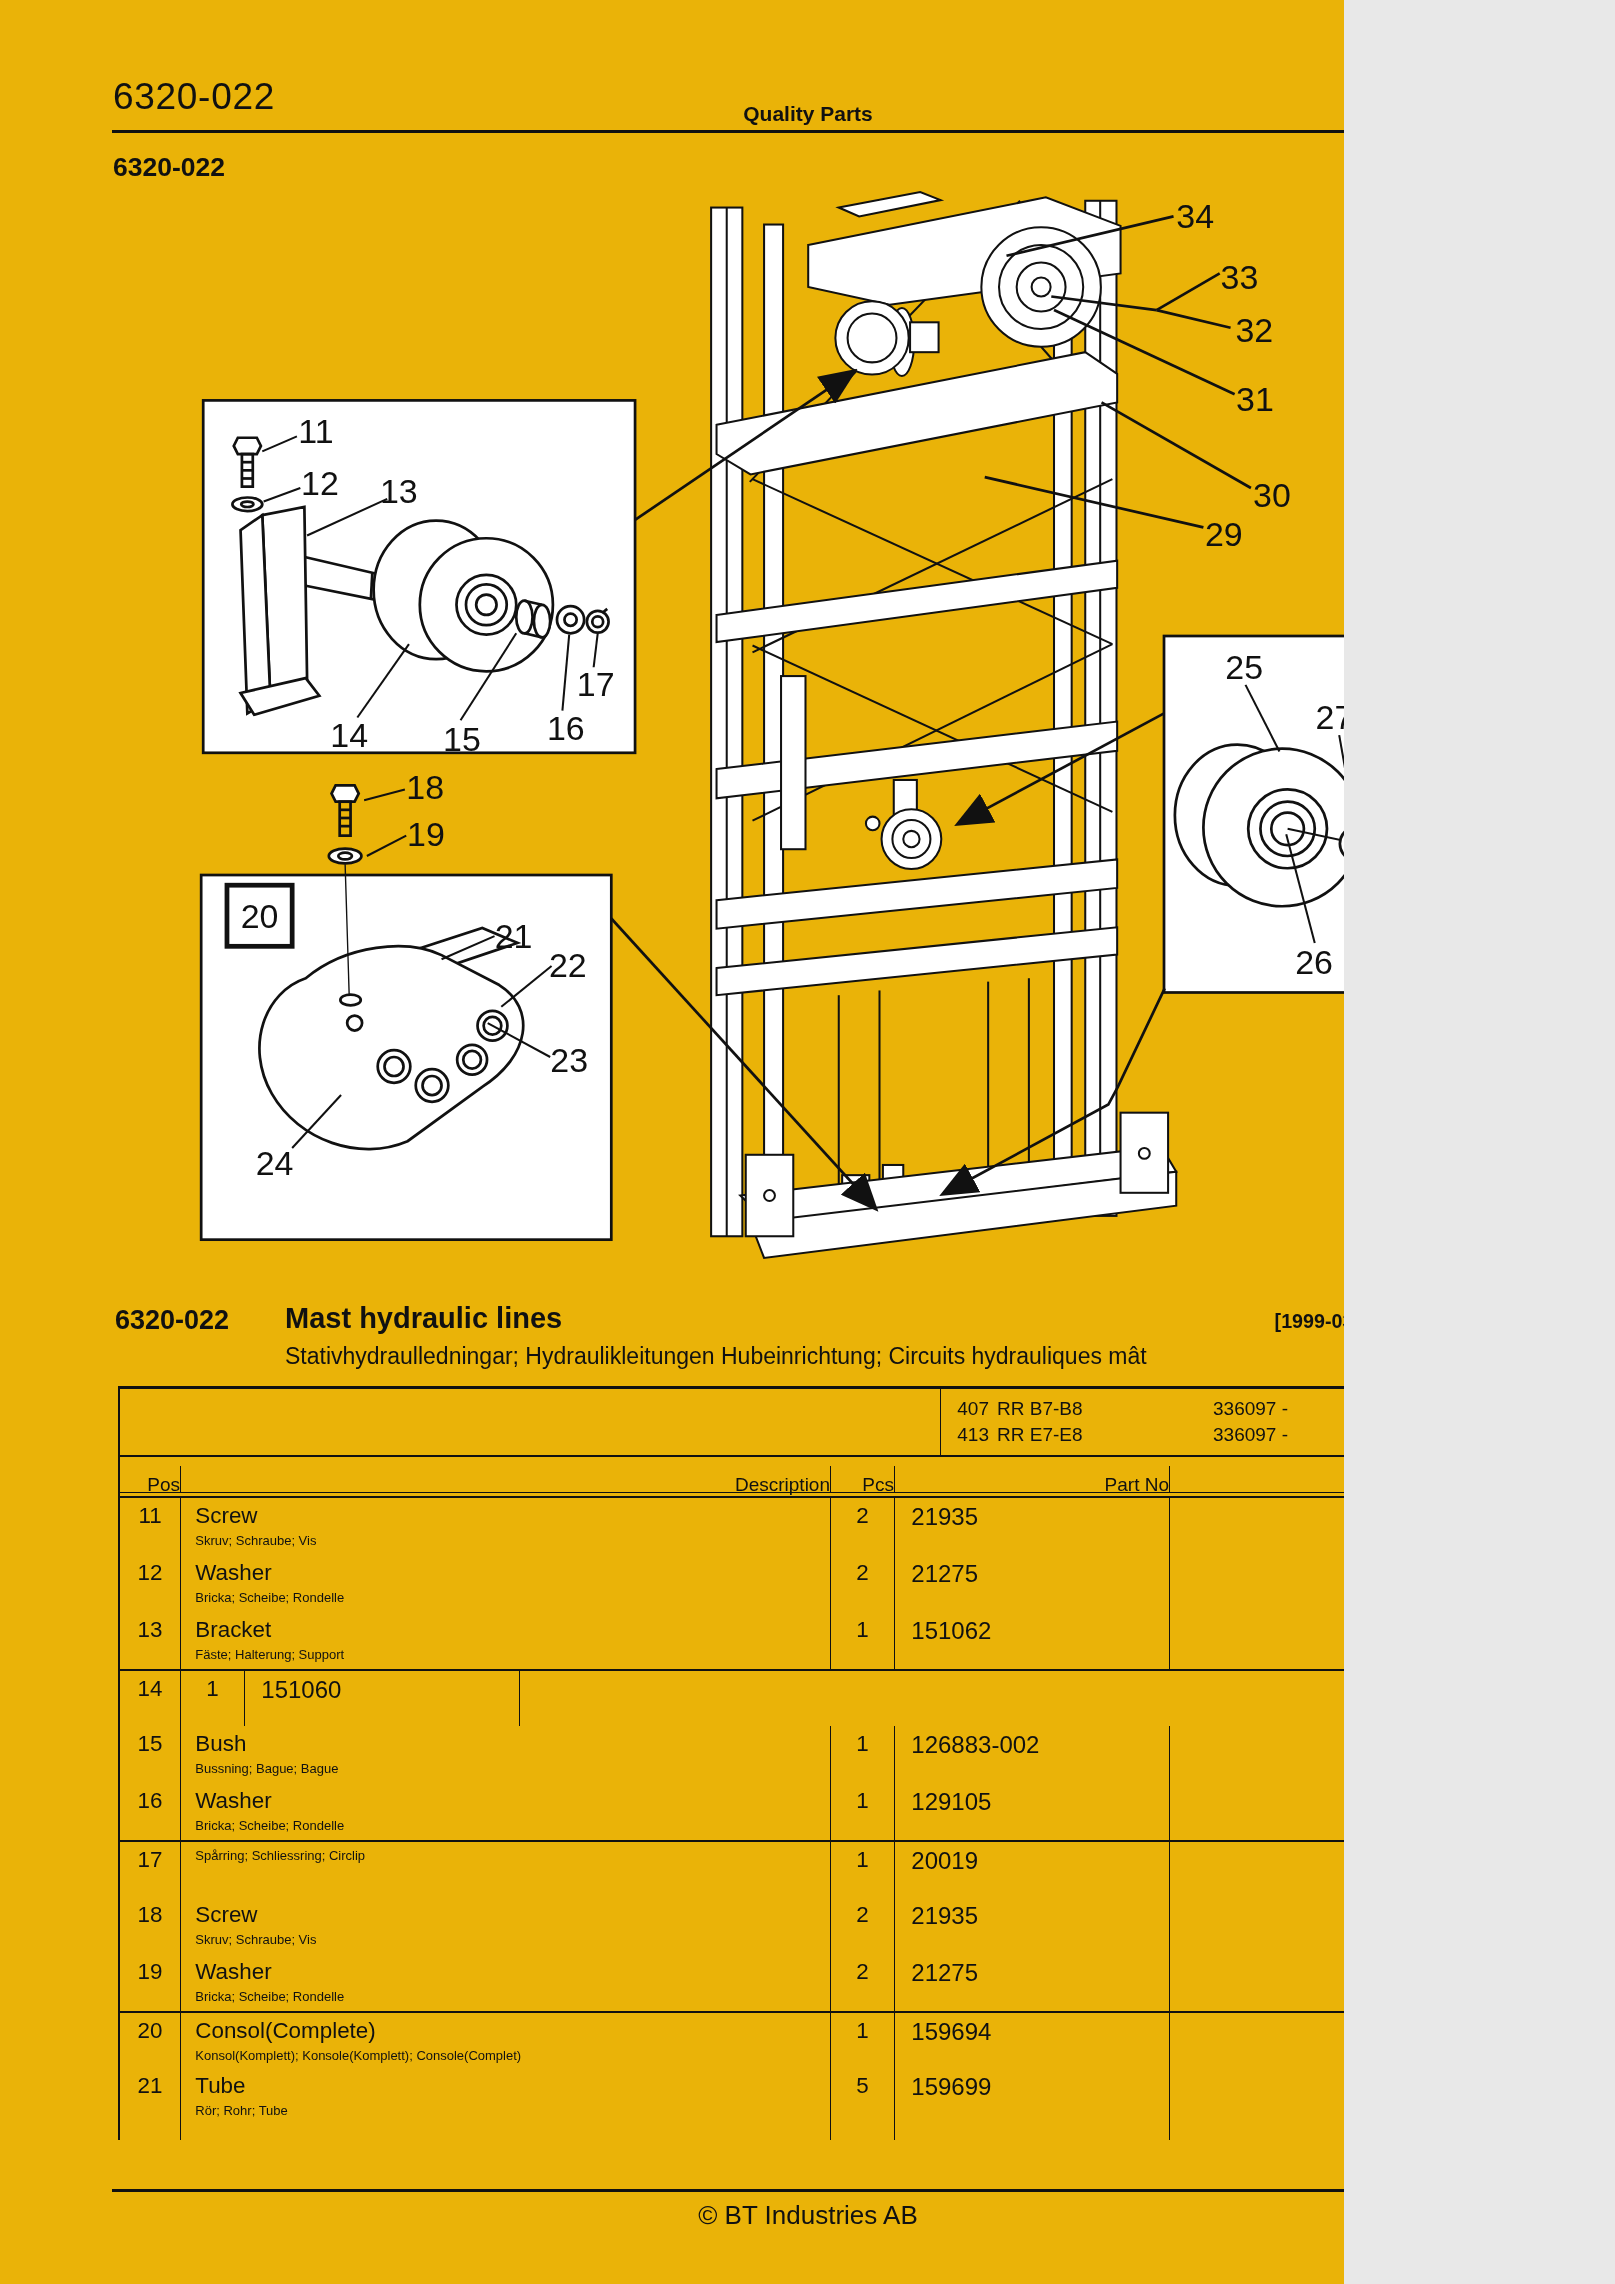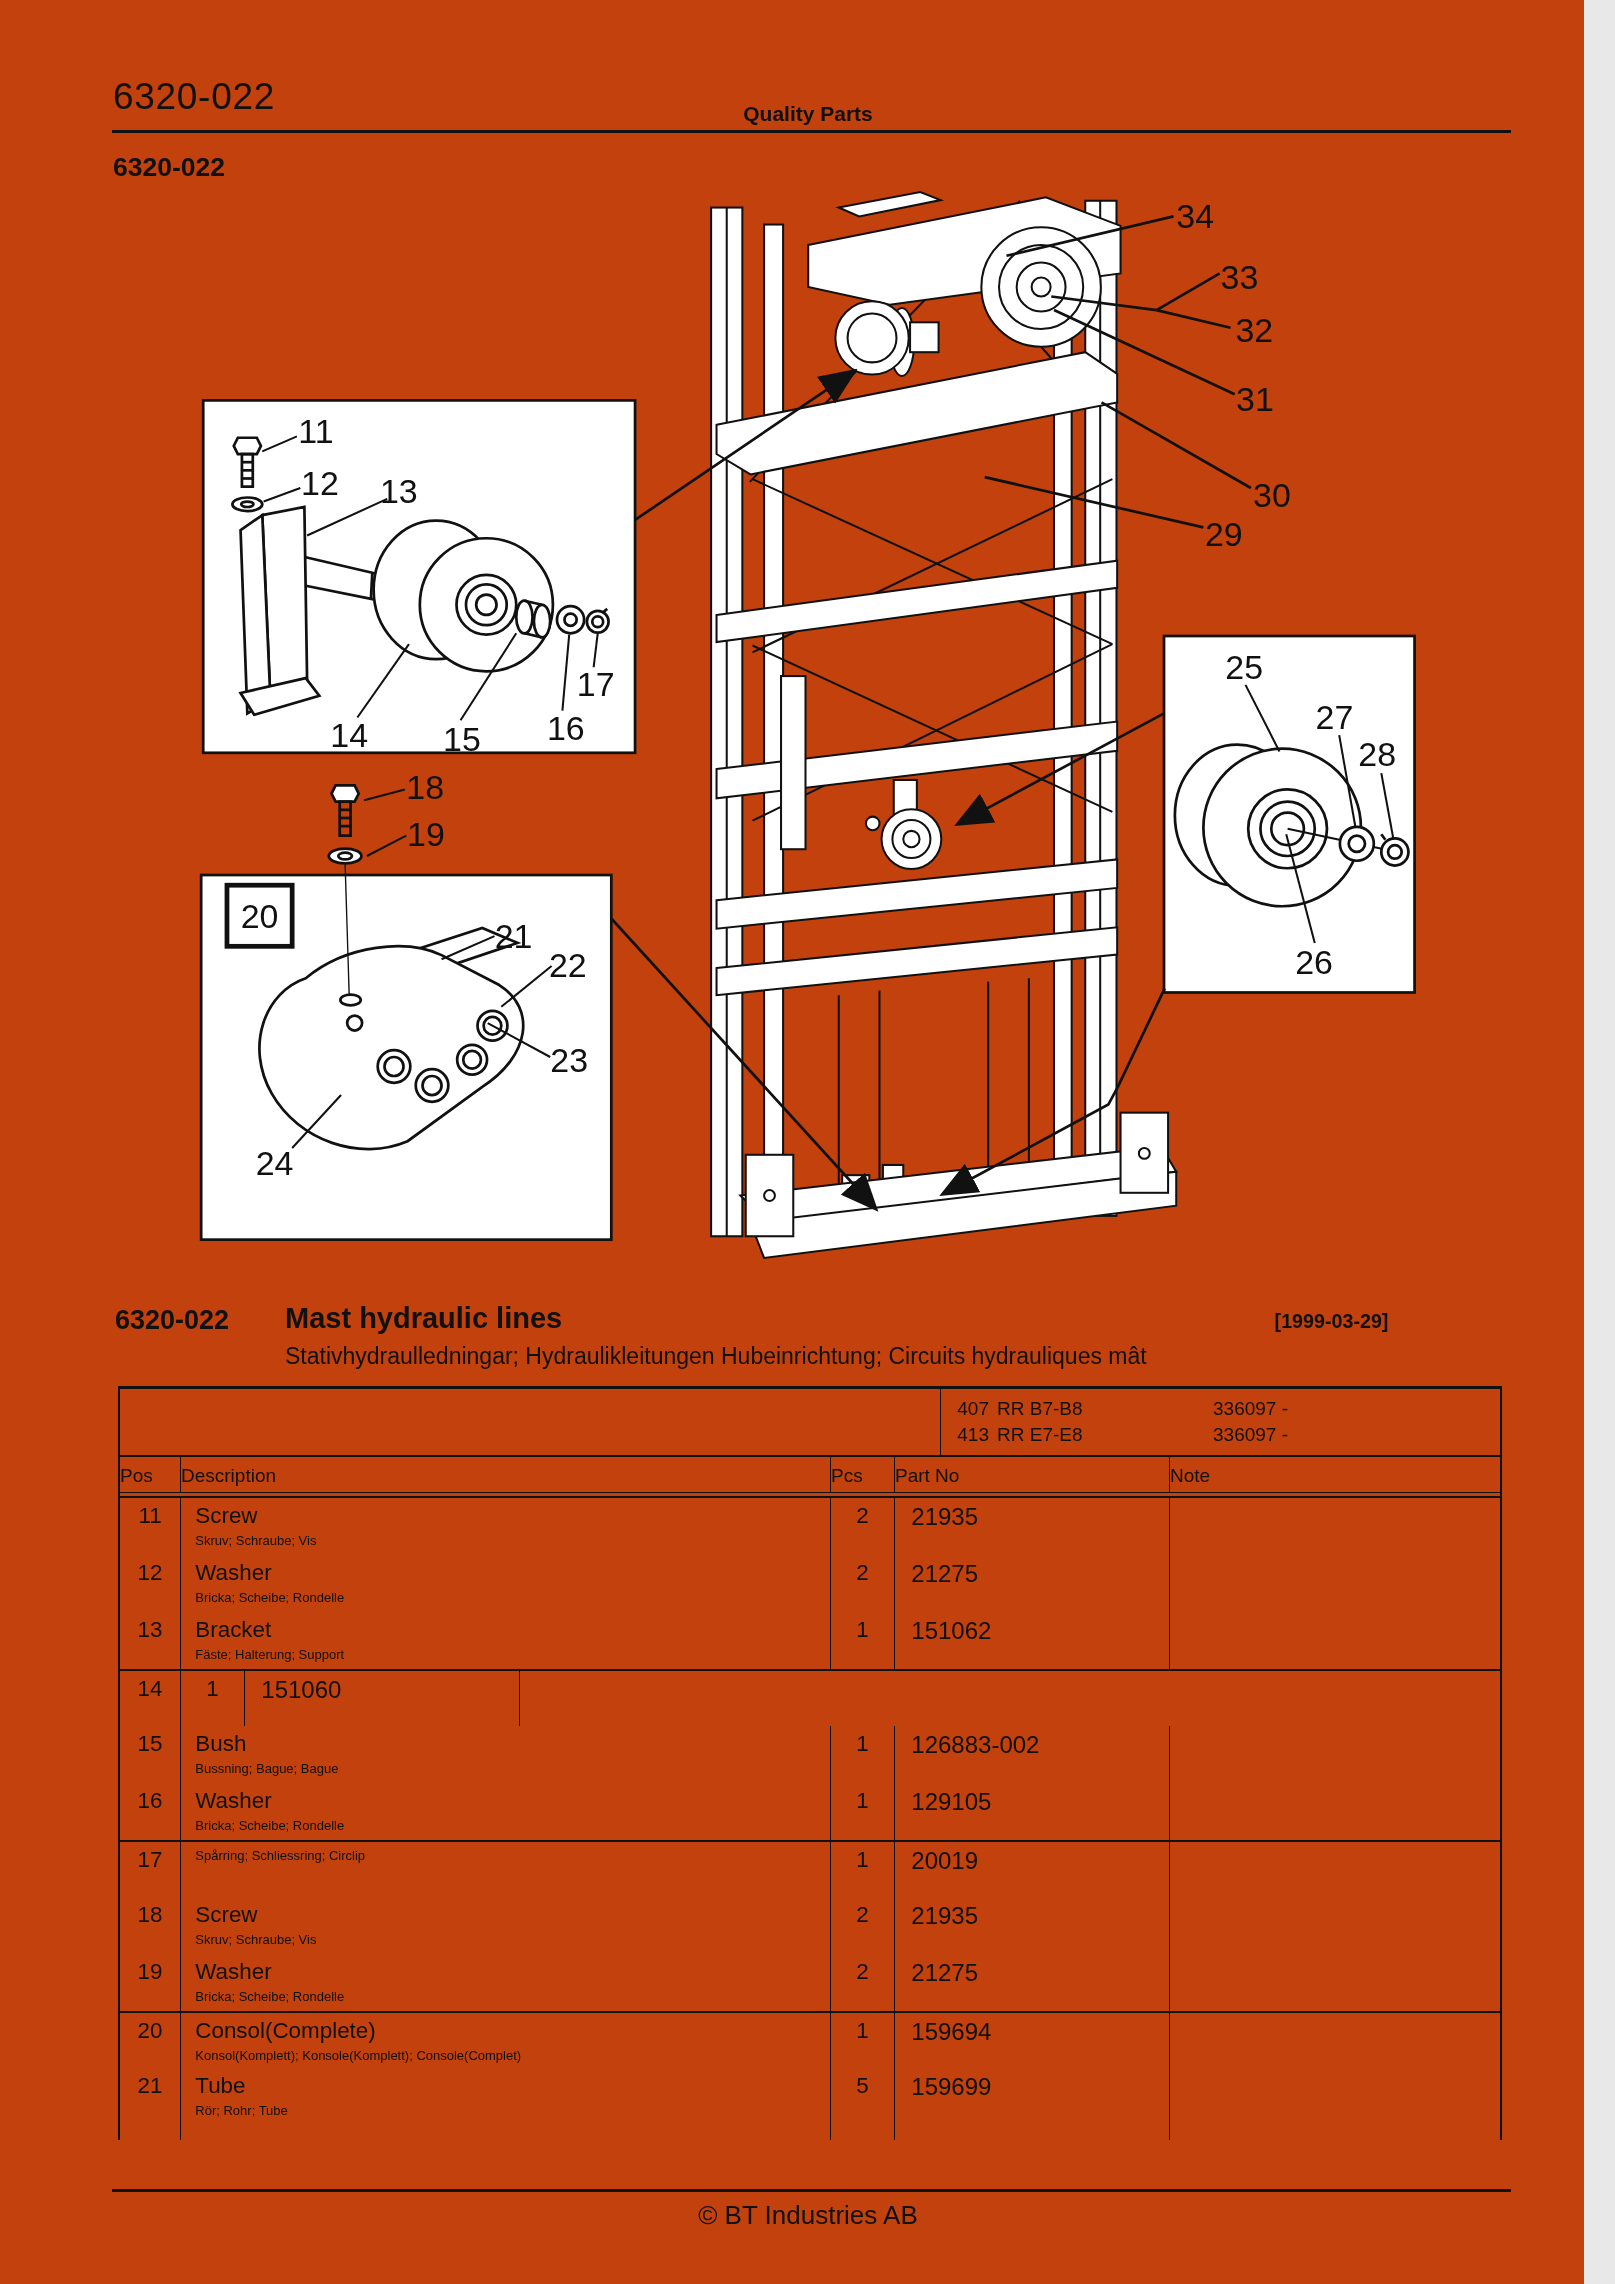--- a/index.html
+++ b/index.html
@@ -1,16 +1,16 @@
 <!DOCTYPE html>
 <html style="font-size:11px"><head>
 <meta charset="utf-8">
 <style>
   html,body{margin:0;padding:0;background:#e8e8e8;}
-  .page{position:relative;width:1584px;height:2284px;background:#c2410c;
+  .page{position:relative;width:1344px;height:2284px;background:#eab308;
         font-family:"Liberation Sans","DejaVu Sans",sans-serif;color:#111;overflow:hidden;}
   
   .doc-num{position:absolute;left:113px;top:76px;font-size:37px;font-weight:400;letter-spacing:0.7px;}
   .quality{position:absolute;left:0;top:102px;width:1616px;text-align:center;font-size:21px;font-weight:700;}
   .rule-top{position:absolute;left:112px;top:130px;width:1399px;height:3.4px;background:#111;}
   .doc-num2{position:absolute;left:113px;top:152px;font-size:26.5px;font-weight:700;}
   
   .diagram{position:absolute;left:102px;top:177px;width:1426px;height:1100px;}
   .callout{font-size:50px;fill:#111;font-family:"Liberation Sans","DejaVu Sans",sans-serif;}
   
@@ -23,21 +23,21 @@
   .tbl *{box-sizing:border-box;}
   .tbl-top{display:flex;height:71px;border-top:3.4px solid #111;border-bottom:2.7px solid #111;
            border-left:2px solid #111;border-right:2px solid #111;}
   .tbl-top-left{width:821px;border-right:1.4px solid #111;}
   .tbl-top-right{flex:1;padding:6.8px 0 0 0;}
   .app-row{display:flex;font-size:19px;line-height:26px;}
   .app-code{width:56px;padding-left:16.3px;}
   .app-model{width:216px;}
   .app-serial{flex:1;}
   .tbl-colhead{display:flex;height:35px;border-left:2px solid #111;border-right:2px solid #111;}
-  .tbl-colhead .hc{font-size:19px;text-align:left;padding-top:7.5px;}
+  .tbl-colhead .hc{font-size:19px;text-align:right;padding-top:7.5px;margin-top:9px;}
   .hc-pos{width:61px;border-right:1.4px solid #111;}
   .hc-desc{width:650px;border-right:1.4px solid #111;}
   .hc-pcs{width:64px;border-right:1.4px solid #111;}
   .hc-part{width:275px;border-right:1.4px solid #111;}
   .hc-note{flex:1;}
   .tbl-dline{height:6.1px;border-top:1.4px solid #111;border-bottom:2px solid #111;
              border-left:2px solid #111;border-right:2px solid #111;}
   .tbl-body{border-left:2px solid #111;border-right:2px solid #111;}
   .row{display:flex;height:57px;}
   .row.group-start{border-top:2px solid #111;}

